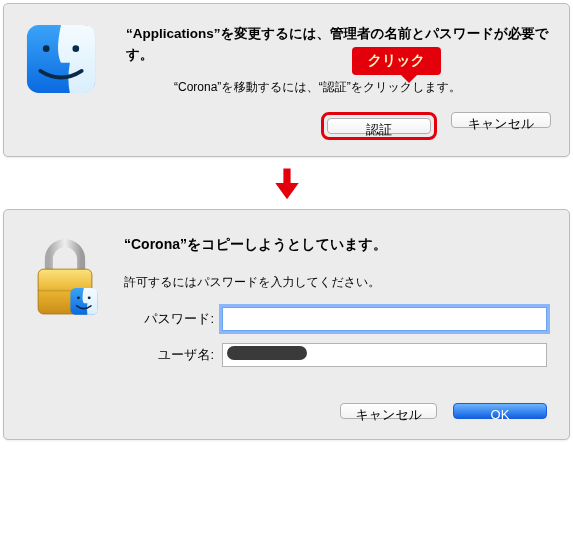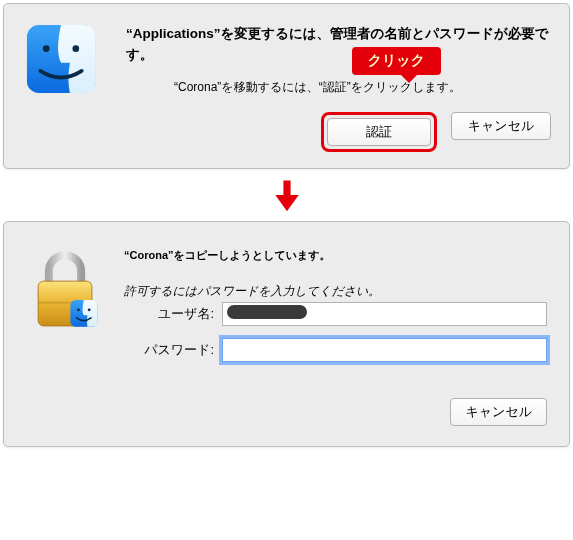--- a/index.html
+++ b/index.html
@@ -42,21 +42,21 @@
     margin-left: 48px;
   }
   .dlg1-buttons {
     display: flex;
     justify-content: flex-end;
     gap: 14px;
     margin-top: 16px;
   }
   .mac-btn {
     min-width: 100px;
-    height: 28px;
+    height: 16px;
     border: 1px solid #b0b0b0;
     border-radius: 4px;
     background: linear-gradient(#ffffff, #f2f2f2);
     font-size: 13px;
     color: #000;
     padding: 0 14px;
     line-height: 22px;
     text-align: center;
     cursor: pointer;
   }
@@ -106,27 +106,26 @@
   .dlg2 { padding: 26px 22px 20px 24px; }
   .dlg2-body {
     display: flex;
     align-items: flex-start;
     gap: 22px;
   }
   .lock-icon { flex-shrink: 0; width: 74px; }
   .dlg2-text { flex: 1; }
   .dlg2-title {
     font-weight: bold;
-    font-size: 11px;
+    font-size: 14px;
     margin-bottom: 20px;
   }
   .dlg2-desc {
     font-size: 12px;
-    margin-bottom: 2px;
-    font-style: italic;
+    margin-bottom: 16px;
   }
   .form-row {
     display: flex;
     align-items: center;
     margin-bottom: 12px;
     gap: 8px;
   }
   .form-label {
     width: 90px;
     text-align: right;
@@ -241,28 +240,29 @@
           <circle cx="21" cy="11" r="1.6" fill="#0a2a4a"></circle>
           <path d="M7 20 Q15 26 23 20" stroke="#0a2a4a" stroke-width="1.8" fill="none" stroke-linecap="round"></path>
         </g>
       </svg>
     </div>
     <div class="dlg2-text">
       <div class="dlg2-title">“Corona”をコピーしようとしています。</div>
       <div class="dlg2-desc">許可するにはパスワードを入力してください。</div>
 
       <div class="form-row">
+        <div class="form-label">パスワード:</div>
+        <input type="password" class="form-input focused" value="" style="">
+      </div>
+
+      <div class="form-row">
         <div class="form-label">ユーザ名:</div>
         <div class="form-input" value="">
           <span class="redacted"></span>
         </div>
       </div>
-
-      <div class="form-row">
-        <div class="form-label">パスワード:</div>
-        <input type="password" class="form-input focused" value="" style="">
-      </div>
     </div>
   </div>
   <div class="dlg2-buttons">
     <button class="mac-btn">キャンセル</button>
+    <button class="mac-btn primary">OK</button>
   </div>
 </div>
 
 </body></html>

